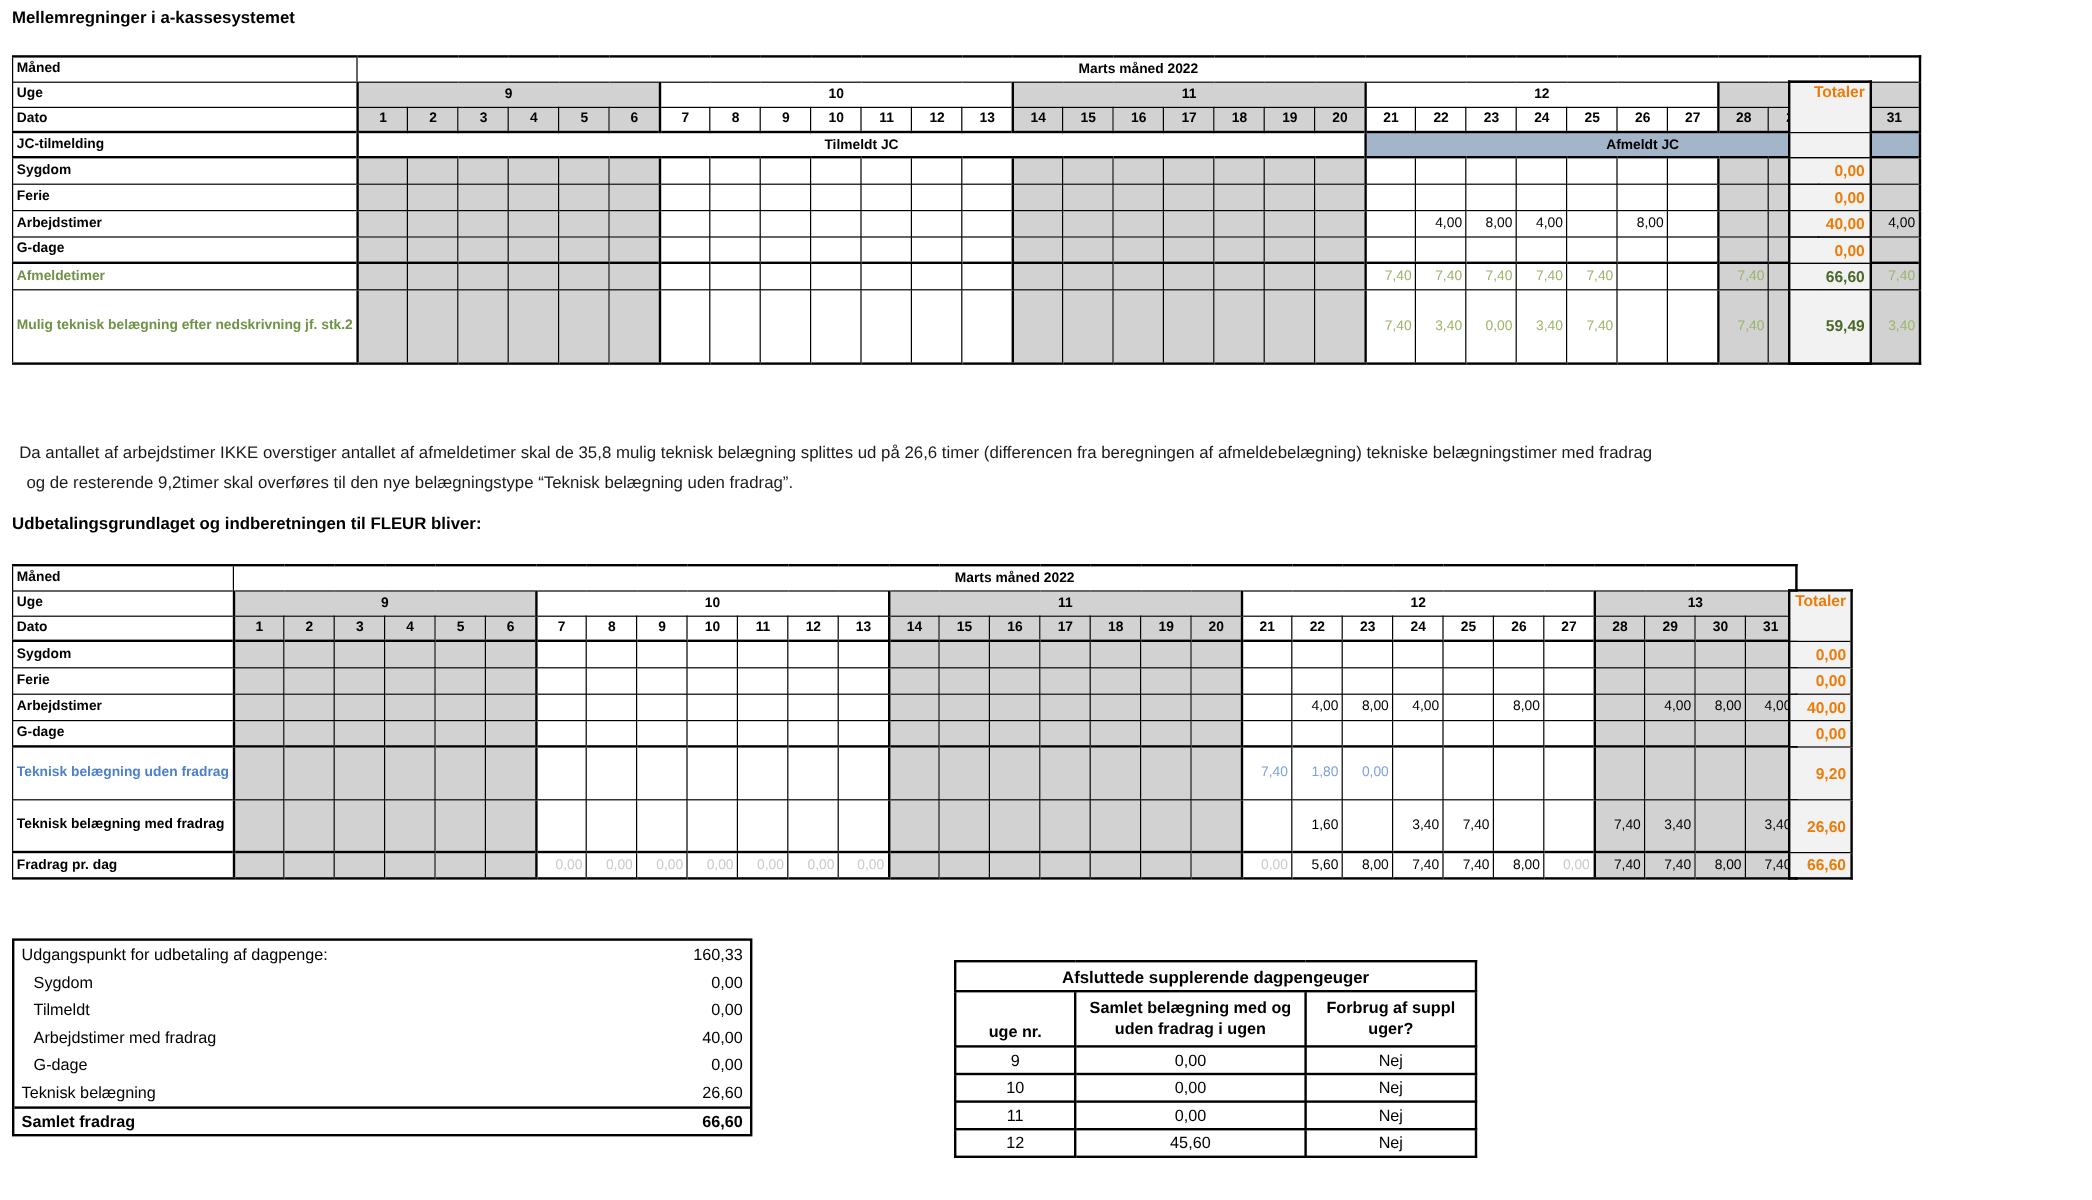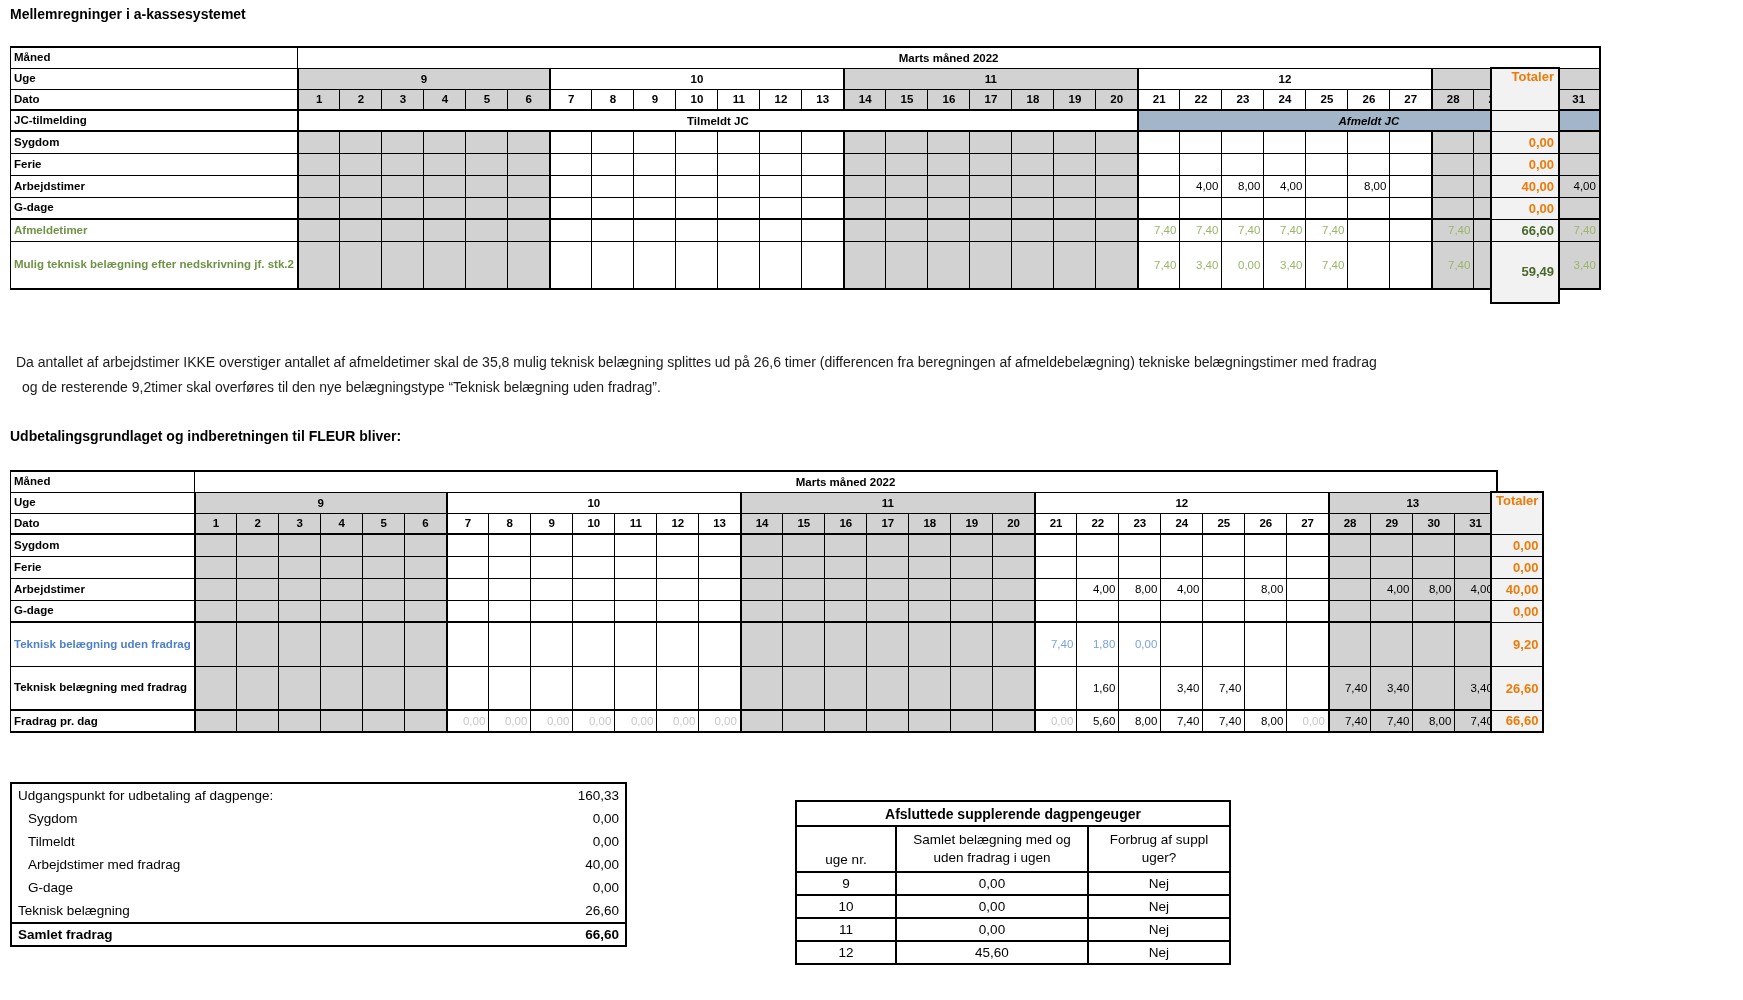--- a/index.html
+++ b/index.html
@@ -4,21 +4,21 @@
 <style>
   * { box-sizing: border-box; }
   html, body { margin: 0; padding: 0; }
   body {
     width: 1743px; height: 1000px; position: relative;
     background: #fff; color: #000;
     font-family: "Liberation Sans", sans-serif;
   }
   .abs { position: absolute; }
   .doc-title { font-size: 14px; font-weight: bold; }
-  .para { font-size: 14px; line-height: 25px; color: #1a1a1a; }
+  .para { font-size: 14px; line-height: 25px; color: #1a1a1a; margin-top: 15px; }
   .para .line2 { padding-left: 6px; }
 
   
   table.grid, table.tot { border-collapse: collapse; table-layout: fixed; }
   table.grid td {
     border: 1px solid #000; padding: 0 3px; overflow: hidden;
     white-space: nowrap; font-size: 11.5px;
   }
   td.lbl {
     font-weight: bold; font-size: 13.5px; line-height: 19px;
@@ -27,21 +27,21 @@
   }
   td.lbl.green { color: #6f9346; }
   td.lbl.blue  { color: #4e80c9; }
   td.month { font-weight: bold; font-size: 13.5px; text-align: center; }
   td.wk, td.date { font-weight: bold; font-size: 12.5px; text-align: center; }
   td.day { text-align: right; }
   td.day.green { color: #9ab567; }
   td.day.blue  { color: #7ba2dd; }
   td.day.muted { color: #c9c9c9; }
   td.jc { font-weight: bold; font-size: 13.5px; text-align: center; background: #fff; }
-  td.jc.blue-band { background: #a3b5c9; font-style: italic; }
+  td.jc.blue-band { background: #a3b5c9; }
   .shade { background: #d2d2d2; }
   .wstart { border-left-width: 2px !important; }
   .bt2 { border-top-width: 2px !important; }
   .bb2 { border-bottom-width: 2px !important; }
   .rt2 { border-right-width: 2px !important; }
 
   
   table.tot td {
     border: 1px solid #000; border-left-width: 2px; border-right-width: 2px;
     background: #f2f2f2; text-align: right; padding: 0 4px;
@@ -60,21 +60,21 @@
   .sum-row.bold { font-weight: bold; }
   .sum-row.indent .sum-label { padding-left: 10px; }
   .sum-row.sep-total { border-top: 2px solid #000; }
   .sum-row.sep-grand { border-top: 2px solid #000; }
   .sum-value.grand-underline { text-decoration: underline; }
 
   
   table.sup { border-collapse: collapse; table-layout: fixed; background: #fff; }
   table.sup td { border: 2px solid #000; text-align: center; font-size: 13.5px; padding: 2px 4px; }
   table.sup td.title { font-weight: bold; font-size: 14px; height: 25px; }
-  table.sup td.head { font-weight: normal; height: 46px; line-height: 1.35; vertical-align: middle; }
+  table.sup td.head { font-weight: bold; height: 46px; line-height: 1.35; vertical-align: middle; }
   table.sup td.head.ugenr { vertical-align: bottom; }
   table.sup td.cell { height: 23px; }
 </style>
 </head>
 <body>
 
 <div class="abs doc-title" style="left:10px; top:6px;">Mellemregninger i a-kassesystemet</div>
 
 <div class="abs" style="left:10px; top:46px;">
   <div id="cal1-grid">
@@ -328,21 +328,21 @@
             <td class="day bt2 green">7,40</td>
             <td class="day bt2 green">7,40</td>
             <td class="day bt2 green">7,40</td>
             <td class="day bt2"></td>
             <td class="day bt2"></td>
             <td class="day shade wstart bt2 green">7,40</td>
             <td class="day shade bt2 green">7,40</td>
             <td class="day shade bt2 green">7,40</td>
             <td class="day shade rt2 bt2 green">7,40</td>
           </tr>
-          <tr style="height: 48px;">
+          <tr style="height: 62px;">
             <td class="lbl green bb2">Mulig teknisk belægning efter nedskrivning jf. stk.2</td>
             <td class="day shade wstart bb2"></td>
             <td class="day shade bb2"></td>
             <td class="day shade bb2"></td>
             <td class="day shade bb2"></td>
             <td class="day shade bb2"></td>
             <td class="day shade bb2"></td>
             <td class="day wstart bb2"></td>
             <td class="day bb2"></td>
             <td class="day bb2"></td>

